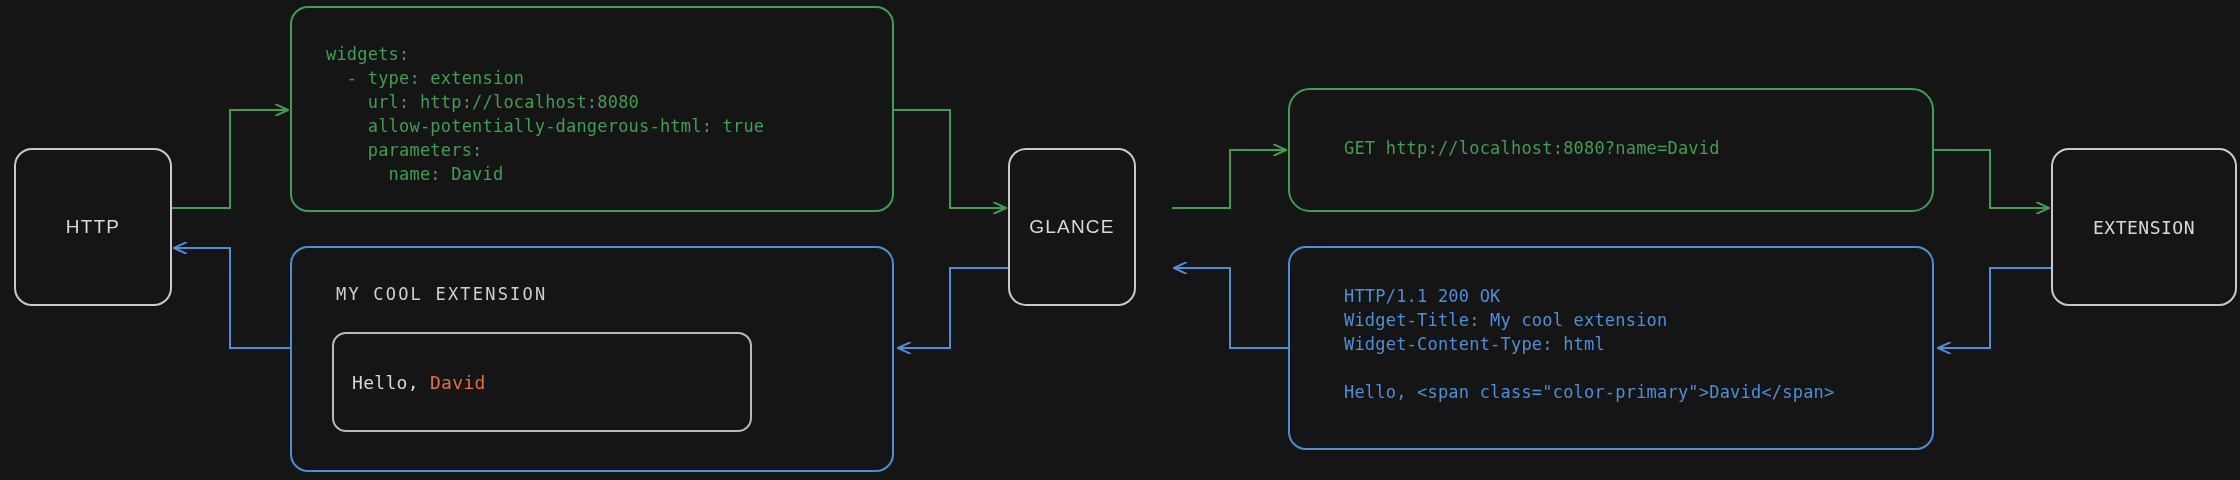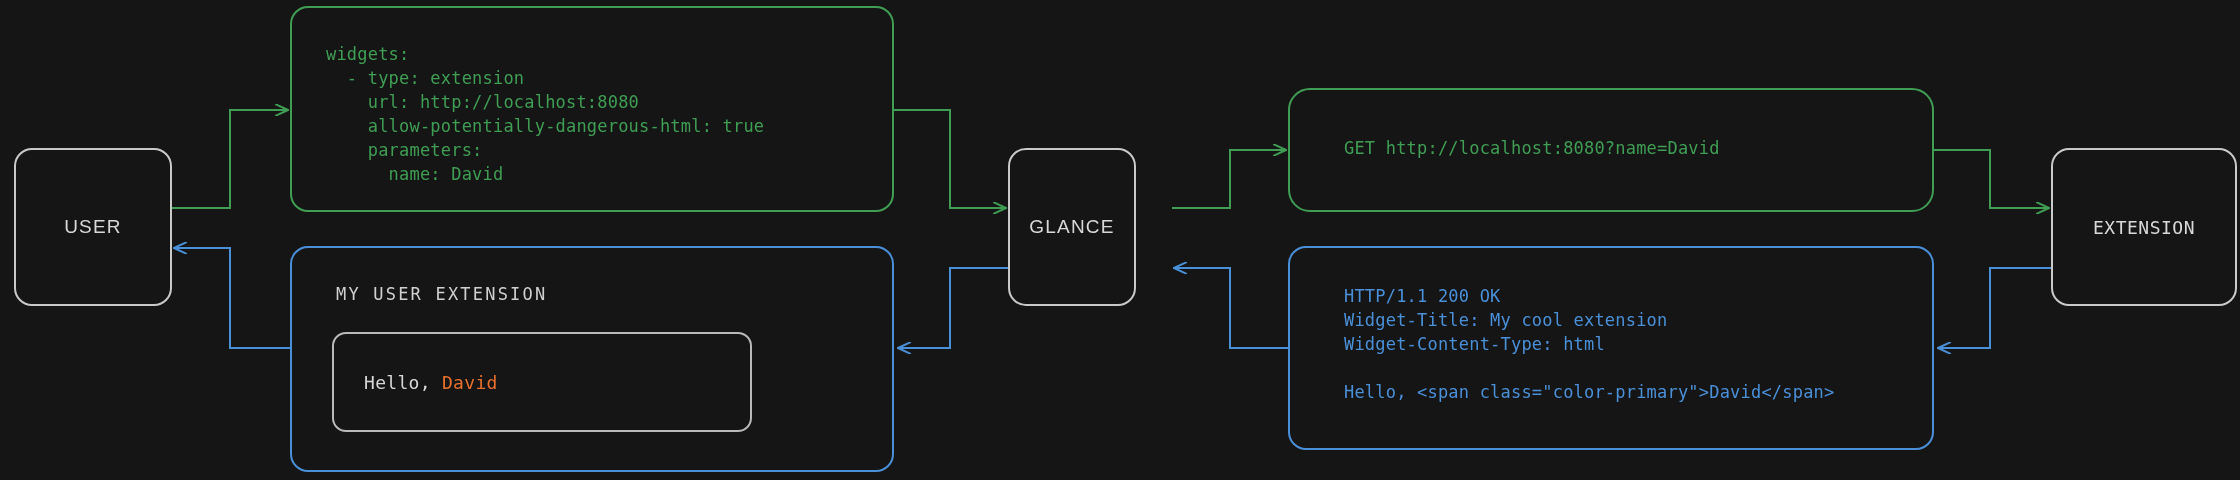--- a/index.html
+++ b/index.html
@@ -108,21 +108,21 @@
     <path d="M2051,268 L1990,268 L1990,348 L1938,348" fill="none" stroke="#4a90d9" stroke-width="2" marker-end="url(#ab)"></path>
 
     <path d="M1288,348 L1230,348 L1230,268 L1174,268" fill="none" stroke="#4a90d9" stroke-width="2" marker-end="url(#ab)"></path>
 
     <path d="M1008,268 L950,268 L950,348 L898,348" fill="none" stroke="#4a90d9" stroke-width="2" marker-end="url(#ab)"></path>
 
     <path d="M290,348 L230,348 L230,248 L174,248" fill="none" stroke="#4a90d9" stroke-width="2" marker-end="url(#ab)"></path>
   </svg>
 
   <div class="node" style="left:14px; top:148px; width:158px; height:158px;">
-    <span class="node-label">USER</span>
+    <span class="node-label">HTTP</span>
   </div>
 
   <div class="node" style="left:1008px; top:148px; width:128px; height:158px;">
     <span class="node-label">GLANCE</span>
   </div>
 
   <div class="node" style="left:2051px; top:148px; width:186px; height:158px;">
     <span class="node-label mono">EXTENSION</span>
   </div>
 
@@ -141,21 +141,21 @@
 
   <div class="panel blue" style="left:1288px; top:246px; width:646px; height:204px;padding-left:48px;">
     <pre class="code blue" style="position:absolute; left:54px; top:36px;">HTTP/1.1 200 OK
 Widget-Title: My cool extension
 Widget-Content-Type: html
 
 Hello, &lt;span class="color-primary"&gt;David&lt;/span&gt;</pre>
   </div>
 
   <div class="panel blue" style="left:290px; top:246px; width:604px; height:226px;">
-    <div class="widget-title" style="position:absolute; left:44px; top:36px;">MY USER EXTENSION</div>
+    <div class="widget-title" style="position:absolute; left:44px; top:36px;">MY COOL EXTENSION</div>
     <div class="widget-body" style="position:absolute; left:40px; top:84px; width:420px; height:100px;">
-      <div style="padding-left:30px;">
+      <div style="padding-left:18px;">
         <span class="widget-text">Hello, </span><span class="widget-text accent">David</span>
       </div>
     </div>
   </div>
 
 </div>
 
 </body></html>

